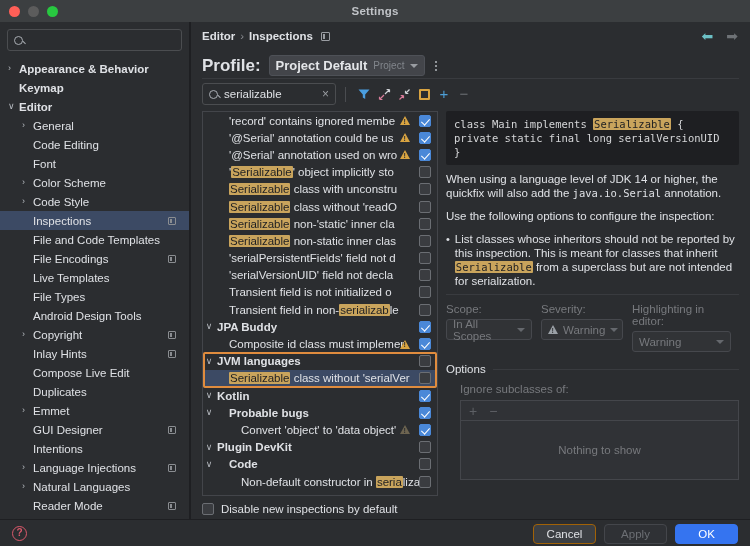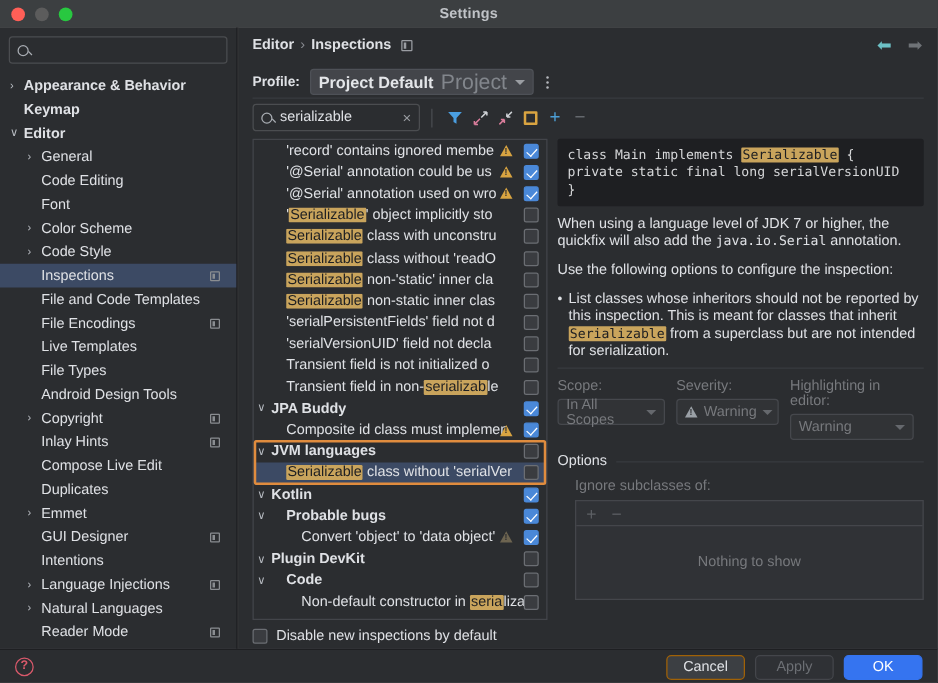--- a/index.html
+++ b/index.html
@@ -88,27 +88,27 @@
     content:""; position:absolute; left:1px; top:1px; width:2px; height:5px; background:#9a9da2;
   }
   .navarrows { position: absolute; top: 8px; right: 12px; display: flex; gap: 13px; }
   .navarrow { font-size: 14px; line-height: 13px; }
   .navarrow.back { color: #6cc0c5; }
   .navarrow.fwd { color: #6e7276; }
 
   .profile-row {
     position: absolute; top: 33px; left: 11px; display: flex; align-items: center; gap: 8px;
   }
-  .profile-label { font-size: 11px; font-weight: bold; color: #dfe1e5; }
+  .profile-label { font-size: 17px; font-weight: bold; color: #dfe1e5; }
   .profile-combo {
     height: 21px; min-width: 152px; background: #43454a; border: 1px solid #4e5157;
     border-radius: 3px; display: flex; align-items: center; padding: 0 6px; gap: 6px;
   }
   .pc-main { font-size: 13px; font-weight: bold; color: #e4e6e9; }
-  .pc-sub { font-size: 17px; color: #82868c; }
+  .pc-sub { font-size: 10px; color: #82868c; }
   .caret {
     margin-left: auto; width: 0; height: 0; border-left: 4px solid transparent;
     border-right: 4px solid transparent; border-top: 4px solid #9a9da2;
   }
   .kebab { display: flex; flex-direction: column; gap: 2px; margin-left: 2px; }
   .kebab i { width: 2px; height: 2px; background: #b5b8bd; border-radius: 50%; display:block; }
 
   .divider-h { position: absolute; left: 11px; right: 11px; height: 1px; background: #393b3f; }
 
   .toolbar { position: absolute; top: 61px; left: 11px; display: flex; align-items: center; gap: 0; }
@@ -564,21 +564,21 @@
     <div class="detail">
       <div class="codebox">
         <div class="code-line">
           <span>class Main implements </span><span class="hl">Serializable</span><span> {</span>
         </div>
         <div class="code-line">   private static final long serialVersionUID</div>
         <div class="code-line">}</div>
       </div>
 
       <div class="desc">
-        <p><span>When using a language level of JDK 7 or higher, the quickfix will also add the </span><span class="mono">java.io.Serial</span><span> annotation.</span></p>
+        <p><span>When using a language level of JDK 14 or higher, the quickfix will also add the </span><span class="mono">java.io.Serial</span><span> annotation.</span></p>
         <p>Use the following options to configure the inspection:</p>
         <div class="bullet">
           <span class="bdot">•</span>
           <span><span>List classes whose inheritors should not be reported by this inspection. This is meant for classes that inherit </span><span class="hl mono">Serializable</span><span> from a superclass but are not intended for serialization.</span></span>
         </div>
       </div>
 
       <div class="divider-d"></div>
 
       <div class="fields">

